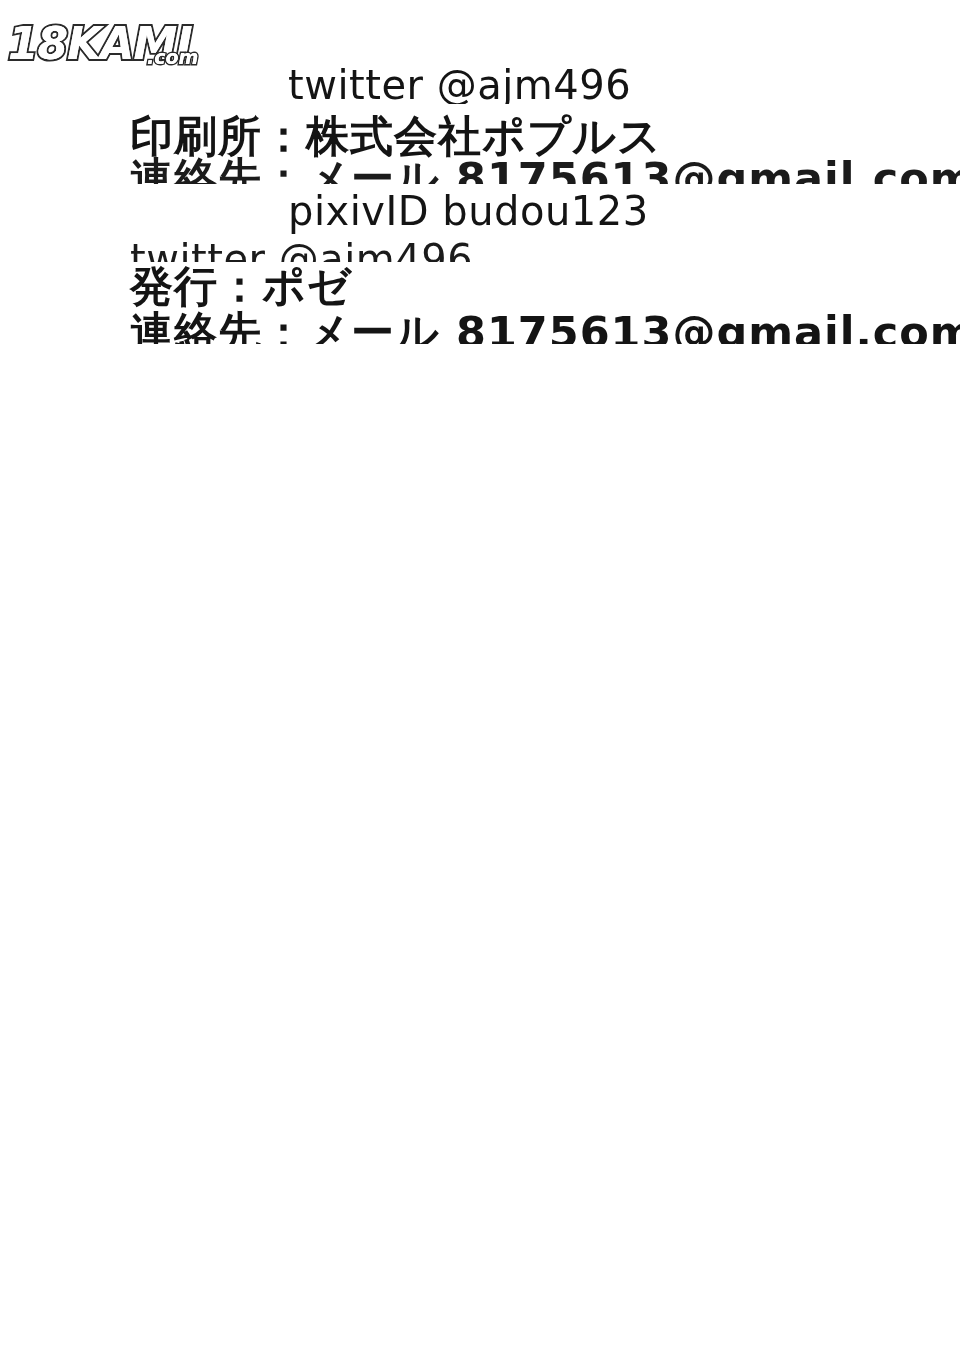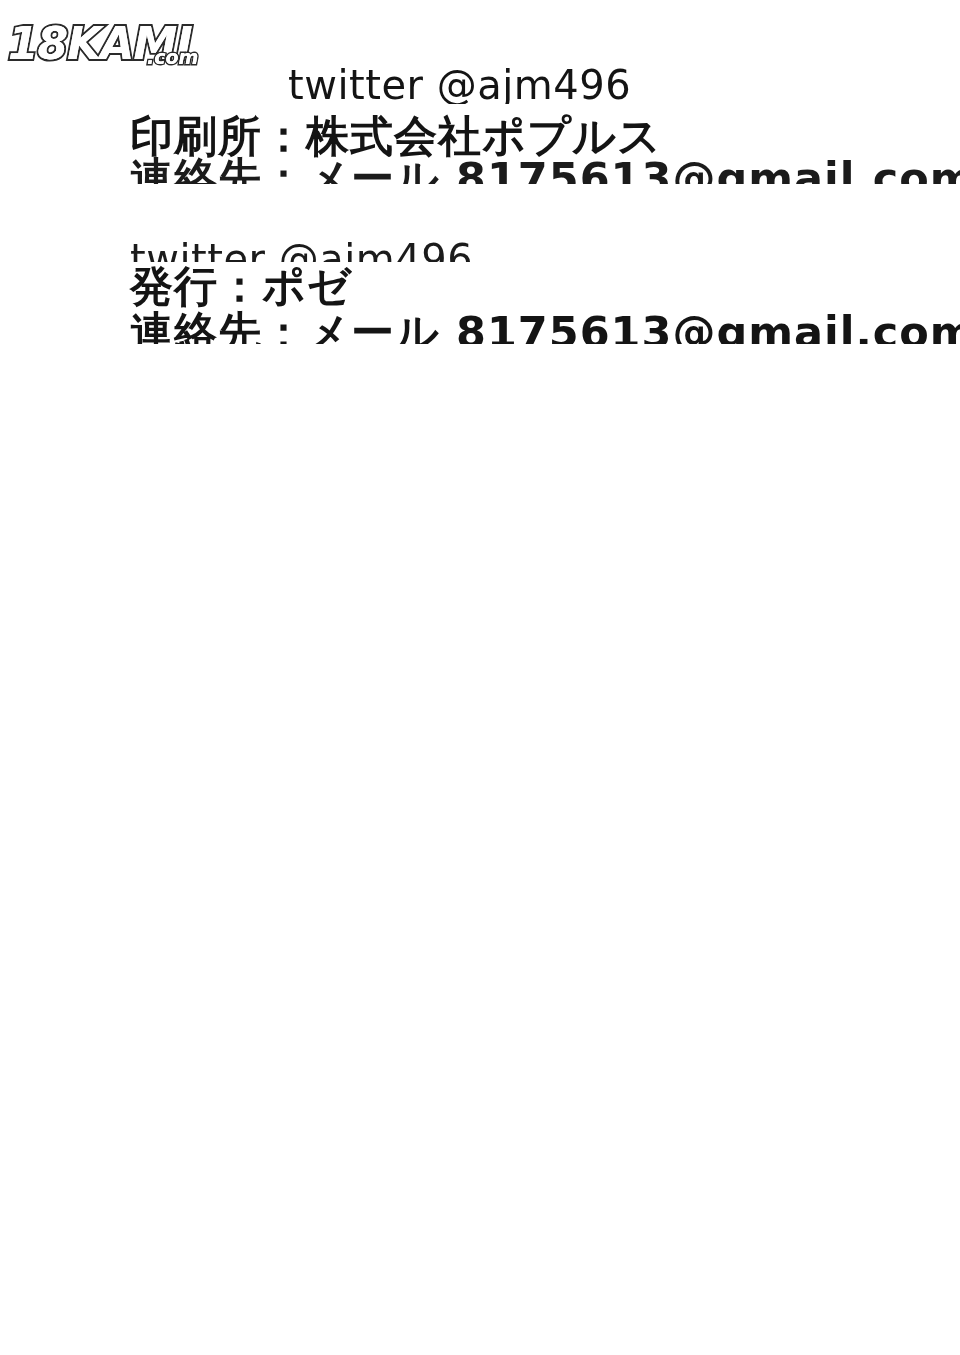--- a/index.html
+++ b/index.html
@@ -164,16 +164,17 @@
   <span class="wm-text">18KAMI</span>
   <span class="wm-text-fill">18KAMI</span>
   <span class="wm-suffix">.com</span>
   <span class="wm-suffix-fill">.com</span>
 </div>
 
 <div class="colophon">
   <div class="line l-twitter">twitter    @ajm496</div>
   <div class="line l-printer">印刷所：株式会社ポプルス</div>
   <div class="line l-contact-ghost ghost">連絡先：メール  8175613@gmail.com</div>
+  <div class="line l-pixiv">pixivID    budou123</div>
   <div class="line l-twitter-ghost ghost">twitter    @ajm496</div>
   <div class="line l-publisher">発行：ポゼ</div>
   <div class="line l-contact">連絡先：メール  8175613@gmail.com</div>
 </div>
 
 </body></html>

